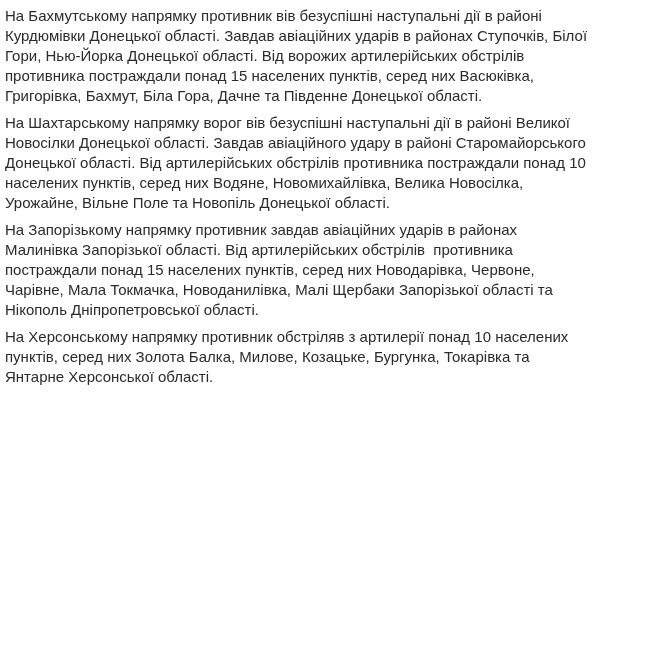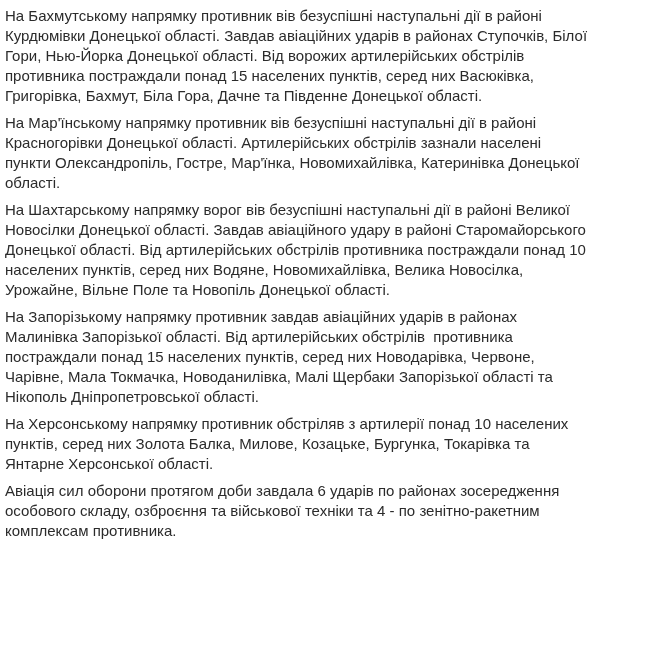--- a/index.html
+++ b/index.html
@@ -25,18 +25,16 @@
       white-space: pre-wrap;       
       overflow-wrap: break-word;
     }
     .para:last-child { margin-bottom: 0; }
   </style>
 </head>
 <body>
 
 <div class="page">
   <p class="para">На Бахмутському напрямку противник вів безуспішні наступальні дії в районі Курдюмівки Донецької області. Завдав авіаційних ударів в районах Ступочків, Білої Гори, Нью-Йорка Донецької області. Від ворожих артилерійських обстрілів противника постраждали понад 15 населених пунктів, серед них Васюківка, Григорівка, Бахмут, Біла Гора, Дачне та Південне Донецької області.</p>
-  <p class="para">На Мар'їнському напрямку противник вів безуспішні наступальні дії в районі Красногорівки Донецької області. Артилерійських обстрілів зазнали населені пункти Олександропіль, Гостре, Мар'їнка, Новомихайлівка, Катеринівка Донецької області.</p>
   <p class="para">На Шахтарському напрямку ворог вів безуспішні наступальні дії в районі Великої Новосілки Донецької області. Завдав авіаційного удару в районі Старомайорського Донецької області. Від артилерійських обстрілів противника постраждали понад 10 населених пунктів, серед них Водяне, Новомихайлівка, Велика Новосілка, Урожайне, Вільне Поле та Новопіль Донецької області.</p>
   <p class="para">На Запорізькому напрямку противник завдав авіаційних ударів в районах Малинівка Запорізької області. Від артилерійських обстрілів  противника постраждали понад 15 населених пунктів, серед них Новодарівка, Червоне, Чарівне, Мала Токмачка, Новоданилівка, Малі Щербаки Запорізької області та Нікополь Дніпропетровської області.</p>
   <p class="para">На Херсонському напрямку противник обстріляв з артилерії понад 10 населених пунктів, серед них Золота Балка, Милове, Козацьке, Бургунка, Токарівка та Янтарне Херсонської області.</p>
-  <p class="para">Авіація сил оборони протягом доби завдала 6 ударів по районах зосередження особового складу, озброєння та військової техніки та 4 - по зенітно-ракетним комплексам противника.</p>
 </div>
 
 </body></html>

